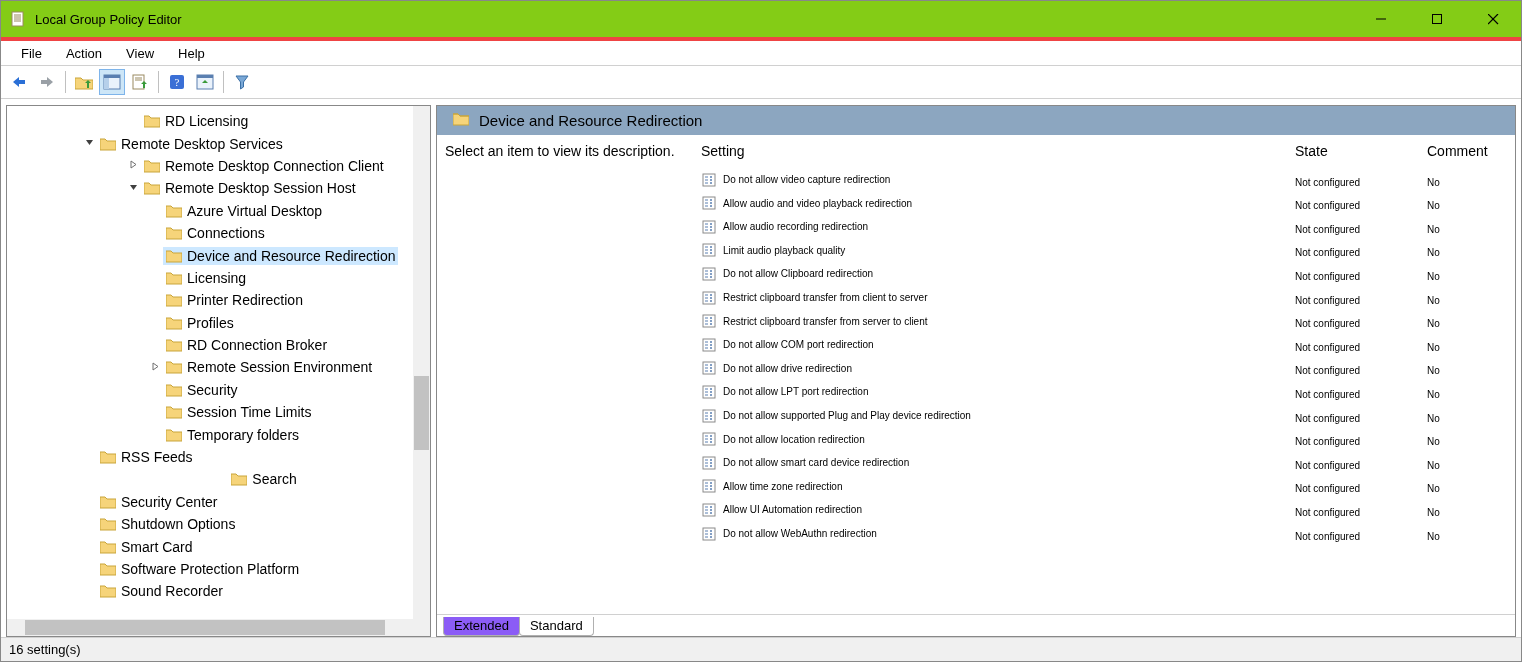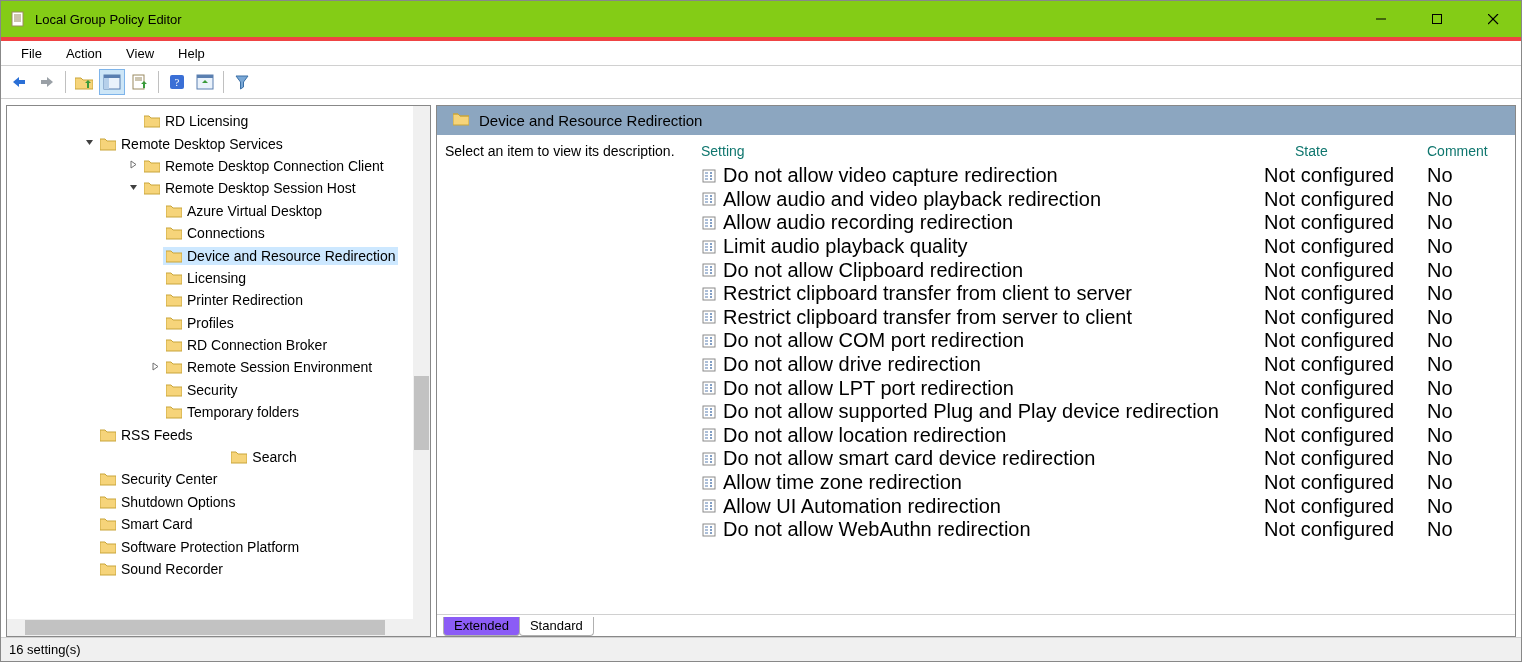--- a/index.html
+++ b/index.html
@@ -189,34 +189,33 @@
   font-size: 14px;
 }
 .list-col {
   flex: 1;
   display: flex;
   flex-direction: column;
 }
 .col-headers {
   display: flex;
   font-size: 14px;
-  color: #0f766e;
+  color: #000000;
   padding-bottom: 4px;
   border-bottom: 1px solid transparent;
 }
 .col-setting { flex: 1; padding-left: 2px; }
 .col-state { width: 132px; text-align: left; }
 .col-comment { width: 88px; text-align: left; }
 .rows { }
 .row {
   display: flex;
-  align-items: center;
+  align-items: flex-end;
   height: 23.6px;
-  font-size: 20px;
-  gap: 31px;
+  font-size: 10px;
 }
 .row .setting-icon {
   width: 16px; height: 16px;
   margin-right: 6px;
   display: inline-flex;
   align-items: center;
   justify-content: center;
 }
 .row .col-setting { display: flex; align-items: center; }
 .row .col-state { color: #000; }
@@ -514,20 +513,31 @@
             </span>
           </div>
           <div class="node" style="padding-left: 140px;">
             <span class="expander"></span>
             <span class="node-label-wrap">
               <span class="folder-icon">
                 <svg class="svg-folder" viewBox="0 0 16 14">
                   <path d="M0 2 h5 l2 2 h9 v9 h-16 z" fill="#f6d47a" stroke="#c9a53a"></path>
                 </svg>
               </span>
+              <span class="node-label">Session Time Limits</span>
+            </span>
+          </div>
+          <div class="node" style="padding-left: 140px;">
+            <span class="expander"></span>
+            <span class="node-label-wrap">
+              <span class="folder-icon">
+                <svg class="svg-folder" viewBox="0 0 16 14">
+                  <path d="M0 2 h5 l2 2 h9 v9 h-16 z" fill="#f6d47a" stroke="#c9a53a"></path>
+                </svg>
+              </span>
               <span class="node-label">Temporary folders</span>
             </span>
           </div>
           <div class="node" style="padding-left: 74px;">
             <span class="expander"></span>
             <span class="node-label-wrap">
               <span class="folder-icon">
                 <svg class="svg-folder" viewBox="0 0 16 14">
                   <path d="M0 2 h5 l2 2 h9 v9 h-16 z" fill="#f6d47a" stroke="#c9a53a"></path>
                 </svg>

